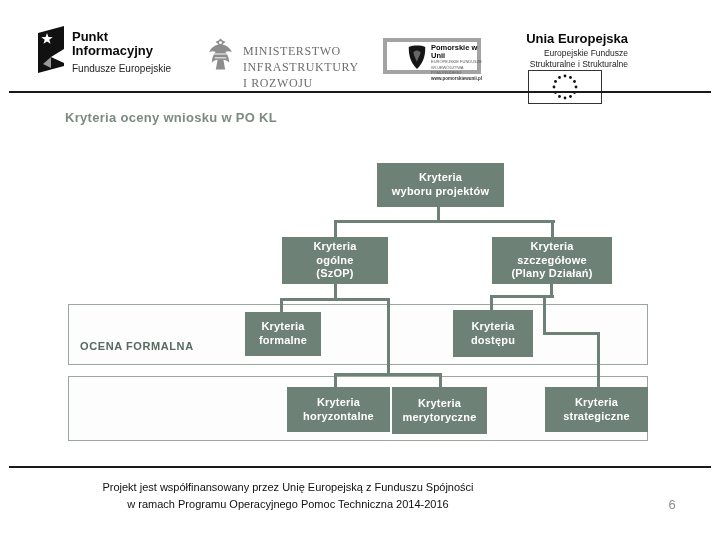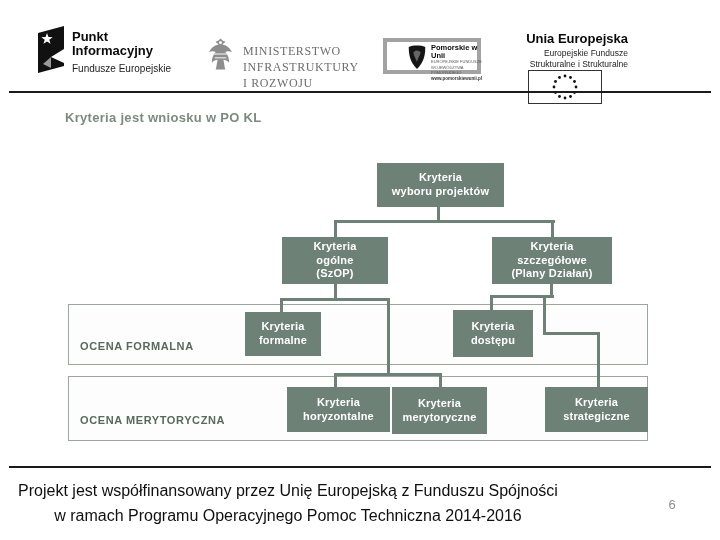--- a/index.html
+++ b/index.html
@@ -30,21 +30,21 @@
   .eu-sub{font-size:8.5px;color:#1c1c1c;line-height:1.25;margin-top:2px;}
   .eu-flag{margin-left:8px;}
 
   
   .rule{position:absolute;left:9px;width:702px;background:#1a1a1a;}
   .rule-top{top:91px;height:2px;}
   .rule-bottom{top:466px;height:2px;}
   .page-title{position:absolute;left:65px;top:110px;font-size:13px;font-weight:bold;
               color:#7c8b81;letter-spacing:.3px;}
   .footer-text{position:absolute;left:0;top:479px;width:576px;text-align:center;
-               font-size:16px;color:#101010;line-height:1.55;}
+               font-size:11px;color:#101010;line-height:1.55;}
   .page-number{position:absolute;left:660px;top:497px;width:24px;text-align:center;
                font-size:13px;color:#8e8e8e;}
 
   
   .row-band{position:absolute;left:68px;width:580px;border:1.5px solid #9ba79e;
             background:#fdfdfd;box-sizing:border-box;z-index:1;}
   .row-formal{top:304px;height:61px;}
   .row-merit{top:376px;height:65px;}
   .ocena-label{position:absolute;left:80px;z-index:3;font-size:11px;font-weight:bold;
                color:#566a60;letter-spacing:.6px;margin-top:12px;}
@@ -128,21 +128,21 @@
           <circle cx="31.5" cy="7.5" r="1.4"></circle>
             <circle cx="37" cy="6" r="1.4"></circle>
           <circle cx="42.5" cy="7.5" r="1.4"></circle>
             <circle cx="46.5" cy="11.5" r="1.4"></circle>
         </g>
       </svg>
     </span>
   </div>
 
   <div class="rule rule-top"></div>
-  <div class="page-title">Kryteria jest wniosku w PO KL</div>
+  <div class="page-title">Kryteria oceny wniosku w PO KL</div>
 
   <div class="row-band row-formal"></div>
   <div class="row-band row-merit"></div>
 
   <div class="conn" style="left:437px;top:205px;width:3px;height:17px"></div>
   <div class="conn" style="left:334px;top:220px;width:221px;height:3px"></div>
   <div class="conn" style="left:334px;top:220px;width:3px;height:18px"></div>
   <div class="conn" style="left:551px;top:220px;width:3px;height:18px"></div>
   <div class="conn" style="left:334px;top:282px;width:3px;height:19px"></div>
   <div class="conn" style="left:280px;top:298px;width:110px;height:3px"></div>
@@ -176,21 +176,20 @@
   <div class="ocena-label" style="top:328px">OCENA FORMALNA</div>
   <div class="gbox" style="left:245px;top:312px;width:76px;height:44px">
     <span>Kryteria
 formalne</span>
   </div>
   <div class="gbox" style="left:453px;top:310px;width:80px;height:47px">
     <span>Kryteria
 dostępu</span>
   </div>
 
-  <div class="ocena-label" style="top:402px">OCENA MERYTORYCZNA</div>
   <div class="gbox" style="left:287px;top:387px;width:103px;height:45px">
     <span>Kryteria
 horyzontalne</span>
   </div>
   <div class="gbox" style="left:392px;top:387px;width:95px;height:47px">
     <span>Kryteria
 merytoryczne</span>
   </div>
   <div class="gbox" style="left:545px;top:387px;width:103px;height:45px">
     <span>Kryteria

